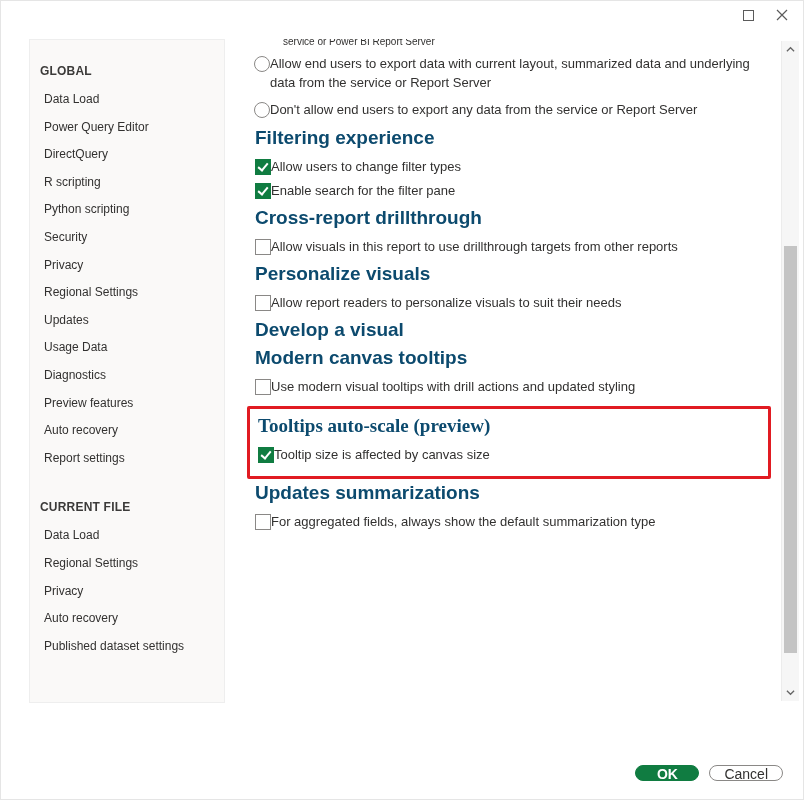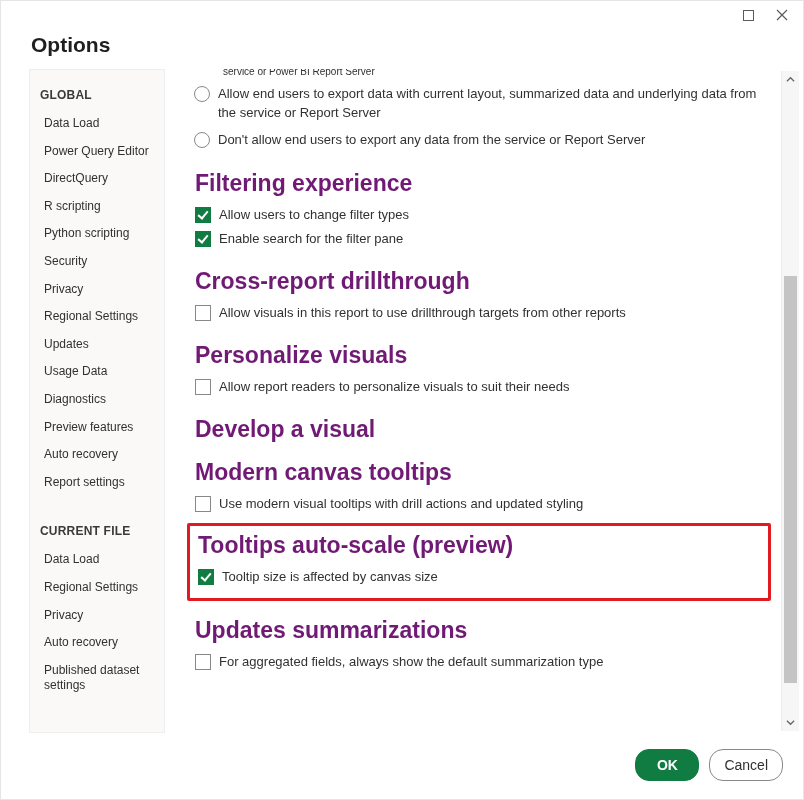--- a/index.html
+++ b/index.html
@@ -28,22 +28,22 @@
   .heading{
     font-size:21px;font-weight:600;padding:0 30px 12px 30px;margin-top:-6px;color:#201f1e;
   }
   .body{
     display:flex;
     padding:0 2px 0 28px;
     height:664px;
     box-sizing:border-box;
   }
   .sidebar{
-    width:136px;flex:none;background:var(--panel-bg);border:1px solid #eee;
-    padding:10px 0 10px 0;box-sizing:border-box;overflow:hidden;
+    width:196px;flex:none;background:var(--panel-bg);border:1px solid #eee;
+    padding:16px 0 10px 0;box-sizing:border-box;overflow:hidden;
   }
   .side-section-title{
     font-size:12px;font-weight:600;letter-spacing:.2px;color:#3b3a39;padding:8px 10px 8px 10px;
   }
   .side-item{
     font-size:12px;color:var(--nav-link);padding:6px 10px 6px 14px;cursor:pointer;line-height:1.3;
   }
   .content-wrap{
     flex:1;position:relative;margin-left:6px;
   }
@@ -55,46 +55,46 @@
     position:absolute;right:2px;top:2px;bottom:2px;width:17px;background:#f6f6f6;border-left:1px solid #ececec;
   }
   .scroll-arrow{
     height:17px;display:flex;align-items:center;justify-content:center;color:#666;cursor:pointer;
   }
   .scroll-track{position:absolute;top:17px;bottom:17px;left:0;right:0;}
   .scroll-thumb{
     position:absolute;left:2px;right:2px;background:var(--scroll-thumb);border-radius:0;
   }
   .opt-line, .opt-radio{
-    display:flex;align-items:flex-start;gap:8px;font-size:13px;color:#323130;padding:3px 0;line-height:1.45;
+    display:flex;align-items:flex-start;font-size:13px;color:#323130;padding:3px 0;line-height:1.45;
   }
   .opt-line .lbl, .opt-radio .lbl{flex:1;}
   .opt-radio{padding:4px 0 4px 0;}
   .radio-indent{margin-left:-1px;}
   input[type=checkbox].chk{appearance:none;width:16px;height:16px;border:1px solid #8a8886;background:#fff;display:inline-block;position:relative;margin:1px 0 0 0;cursor:pointer;flex:none;}
   input[type=checkbox].chk:checked{background:var(--primary);border-color:var(--primary);}
   input[type=checkbox].chk:checked::after{
     content:"";position:absolute;left:4px;top:1px;width:4px;height:8px;border:solid #fff;border-width:0 2px 2px 0;transform:rotate(40deg);
   }
   input[type=radio].rad{appearance:none;width:16px;height:16px;border:1px solid #8a8886;border-radius:50%;background:#fff;margin:1px 0 0 0;cursor:pointer;flex:none;}
   input[type=radio].rad:checked{border:5px solid var(--primary);}
   .sec-h{
-    font-size:23px;font-weight:600;color:#701a75;margin:16px 0 6px 0;
-  }
-  .sec-h:first-child{margin-top:0;}
+    font-size:19px;font-weight:600;color:#0c4a6e;margin:3px 0 6px 0;
+  }
+  .sec-h:first-child{margin-top:0;font-family:Liberation Serif, serif;}
   .radio-indent .lbl{padding-left:0;}
   .cont-line{padding-left:28px;font-size:10px;color:#323130;margin-top:-3px;margin-bottom:4px;}
   .highlight-box{
     border:3px solid var(--highlight);margin:6px 0 2px -8px;padding:0 8px 8px 8px;border-radius:2px;
   }
   .footer{
     position:absolute;right:20px;bottom:18px;display:flex;gap:10px;
   }
   .btn{
-    min-width:64px;height:32px;padding:0 14px;font-size:14px;border-radius:14px;cursor:pointer;
+    min-width:64px;height:16px;padding:0 14px;font-size:14px;border-radius:14px;cursor:pointer;
     border:1px solid #8a8886;background:#fff;color:#323130;
   }
   .btn.primary{
     background:var(--primary);border-color:var(--primary);color:#fff;font-weight:600;
   }
 </style>
 </head>
 <body>
 
 <div class="window">
@@ -105,21 +105,20 @@
           <rect x="0.5" y="0.5" width="10" height="10" fill="none" stroke="currentColor" stroke-width="1"></rect>
         </svg>
     </div>
     <div class="winbtn">
       <svg width="12" height="12" viewBox="0 0 12 12">
           <path d="M1 1 L11 11 M11 1 L1 11" stroke="currentColor" stroke-width="1.2" fill="none"></path>
         </svg>
     </div>
   </div>
 
-  <div class="heading">Options</div>
 
   <div class="body">
 
     <div class="sidebar">
 
       <div class="side-section-title">GLOBAL</div>
       <div class="side-item">Data Load</div>
       <div class="side-item">Power Query Editor</div>
       <div class="side-item">DirectQuery</div>
       <div class="side-item">R scripting</div>

